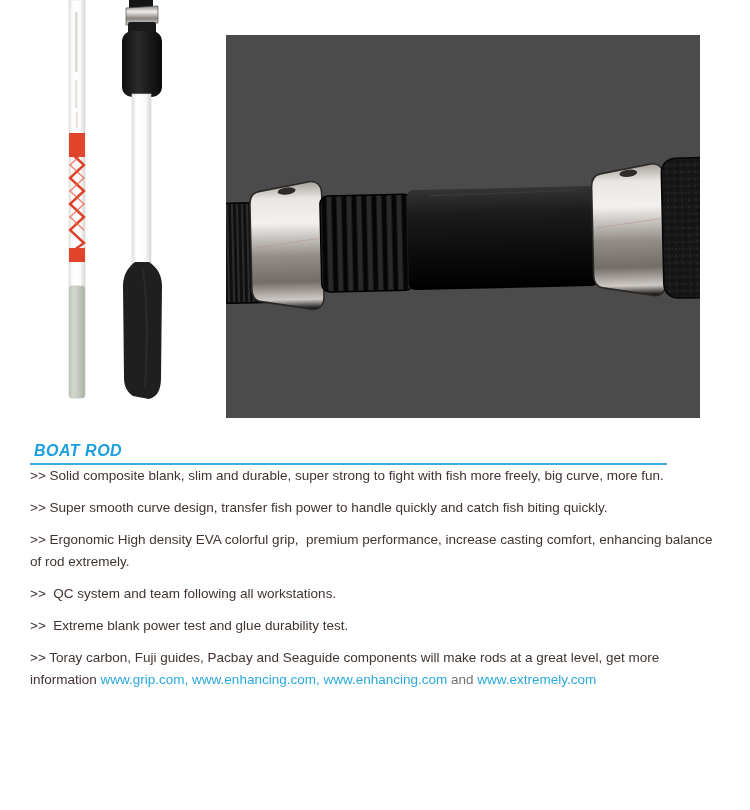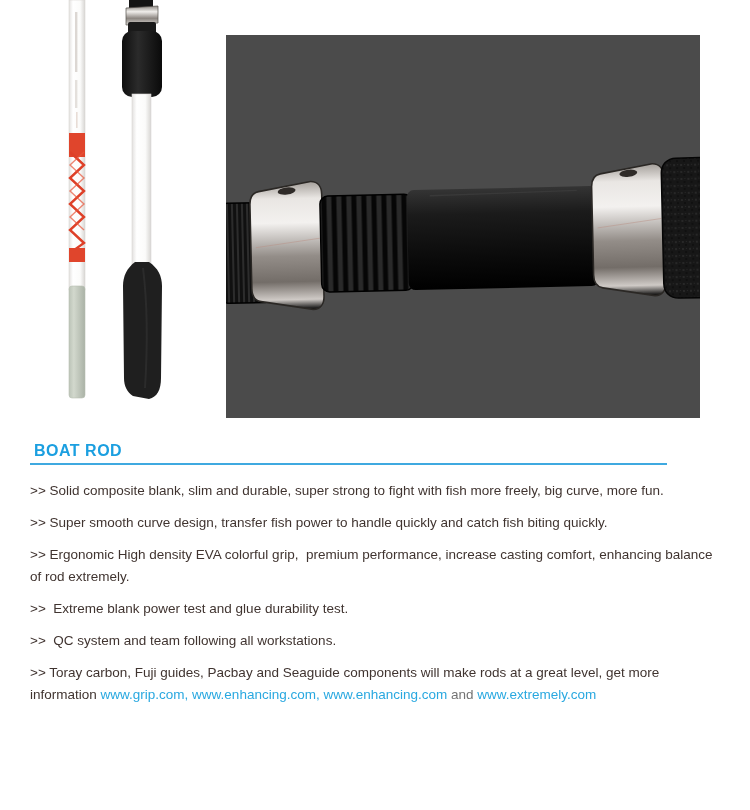--- a/index.html
+++ b/index.html
@@ -13,32 +13,32 @@
   .rod-composite{position:absolute;left:55px;top:0;width:135px;height:430px;}
   .handle-photo{
     position:absolute;left:226px;top:35px;width:474px;height:383px;
     overflow:hidden;
   }
   .handle-photo svg{display:block;}
   
   .copy{position:absolute;left:30px;top:432px;width:690px;}
   .section-title{
     margin:10px 0 0 0;padding:0 0 3px 4px;
-    font-size:16px;font-weight:bold;
+    font-size:16px;font-weight:bold;font-style:italic;
     letter-spacing:0.5px;
     color:#1b9fe0;
     border-bottom:2px solid #3fa9e0;
     width:633px;
   }
   .feature{
     margin:0 0 10px 0;
     font-size:13.5px;line-height:22px;color:#403430;
     white-space:pre-wrap;
   }
-  .feature:first-of-type{margin-top:15px;}
+  .feature:first-of-type{}
   .info-links{white-space:normal;}
   .weblink{color:#29a8e0;text-decoration:none;cursor:pointer;}
   .connector{color:#737373;}
 </style>
 </head>
 <body>
 
 <div class="hero">
 
   <div class="rod-composite">
@@ -166,17 +166,17 @@
     </svg>
   </div>
 </div>
 
 <div class="copy">
   <h2 class="section-title">BOAT ROD</h2>
 
   <p class="feature">&gt;&gt; Solid composite blank, slim and durable, super strong to fight with fish more freely, big curve, more fun.</p>
   <p class="feature">&gt;&gt; Super smooth curve design, transfer fish power to handle quickly and catch fish biting quickly.</p>
   <p class="feature">&gt;&gt; Ergonomic High density EVA colorful grip,  premium performance, increase casting comfort, enhancing balance of rod extremely.</p>
+  <p class="feature">&gt;&gt;  QC system and team following all workstations.</p>
   <p class="feature">&gt;&gt;  Extreme blank power test and glue durability test.</p>
-  <p class="feature">&gt;&gt;  QC system and team following all workstations.</p>
 
   <p class="feature info-links"><span>&gt;&gt; Toray carbon, Fuji guides, Pacbay and Seaguide components will make rods at a great level, get more information</span> <a class="weblink">www.grip.com,</a> <a class="weblink">www.enhancing.com,</a> <a class="weblink">www.enhancing.com</a> <span class="connector">and</span> <a class="weblink">www.extremely.com</a></p>
 </div>
 
 </body></html>

